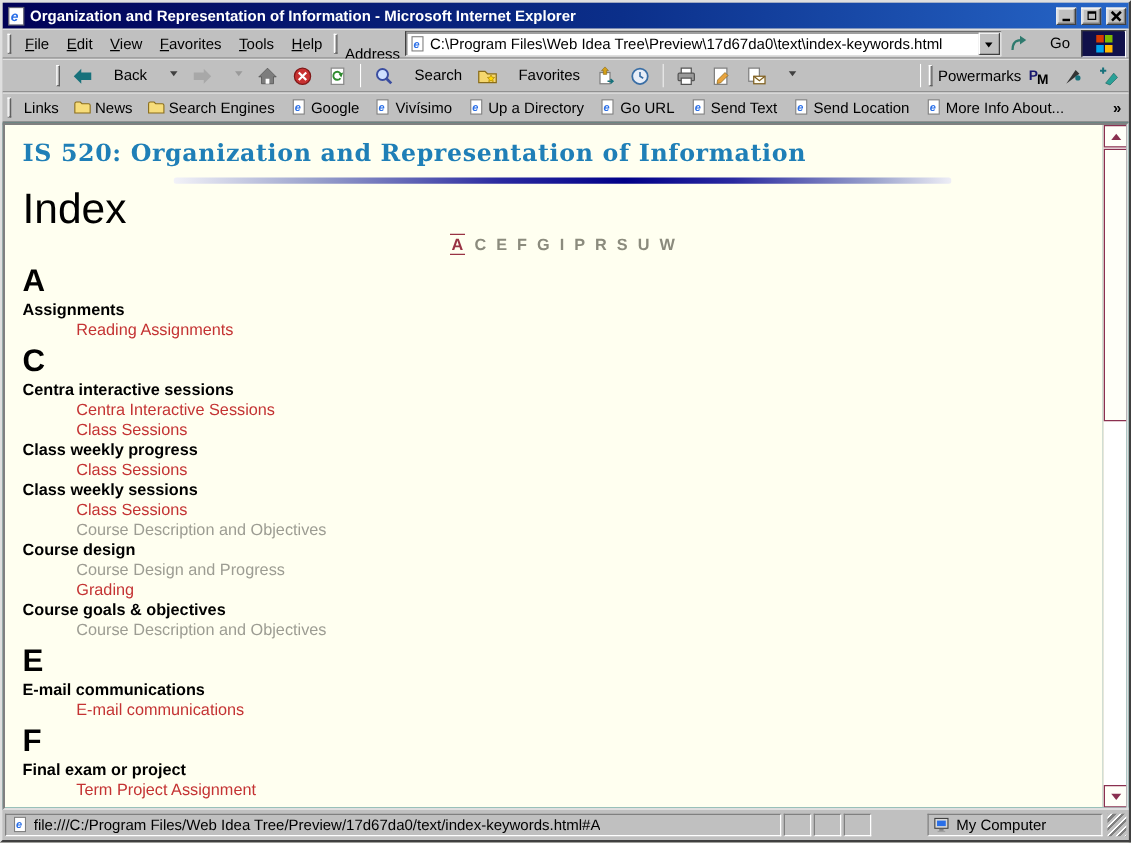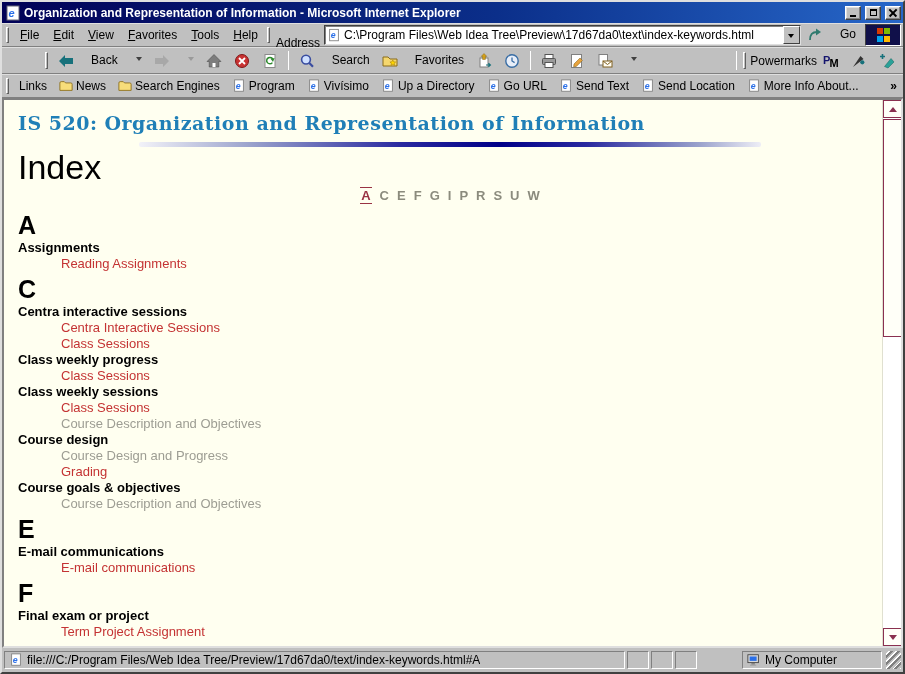--- a/index.html
+++ b/index.html
@@ -368,21 +368,21 @@
       <span class="icon14"><svg viewBox="0 0 16 16" width="14" height="14">
             <path d="M1 4.5 Q1 3 2.5 3 H6 L7.5 4.5 H13.5 Q15 4.5 15 6 V13 H1 Z" fill="#f7dd7a" stroke="#8a6d1a"></path>
           </svg></span>
       <span>Search Engines</span>
     </span>
     <span class="link-item">
       <span class="icon14"><svg viewBox="0 0 16 16" width="14" height="14">
             <rect x="3" y="1" width="10" height="13" fill="#fff" stroke="#808080"></rect>
             <text x="4.4" y="11" font-size="10" font-weight="bold" font-style="italic" fill="#2a6fe8">e</text>
           </svg></span>
-      <span>Program</span>
+      <span>Google</span>
     </span>
     <span class="link-item">
       <span class="icon14"><svg viewBox="0 0 16 16" width="14" height="14">
             <rect x="3" y="1" width="10" height="13" fill="#fff" stroke="#808080"></rect>
             <text x="4.4" y="11" font-size="10" font-weight="bold" font-style="italic" fill="#2a6fe8">e</text>
           </svg></span>
       <span>Vivísimo</span>
     </span>
     <span class="link-item">
       <span class="icon14"><svg viewBox="0 0 16 16" width="14" height="14">

